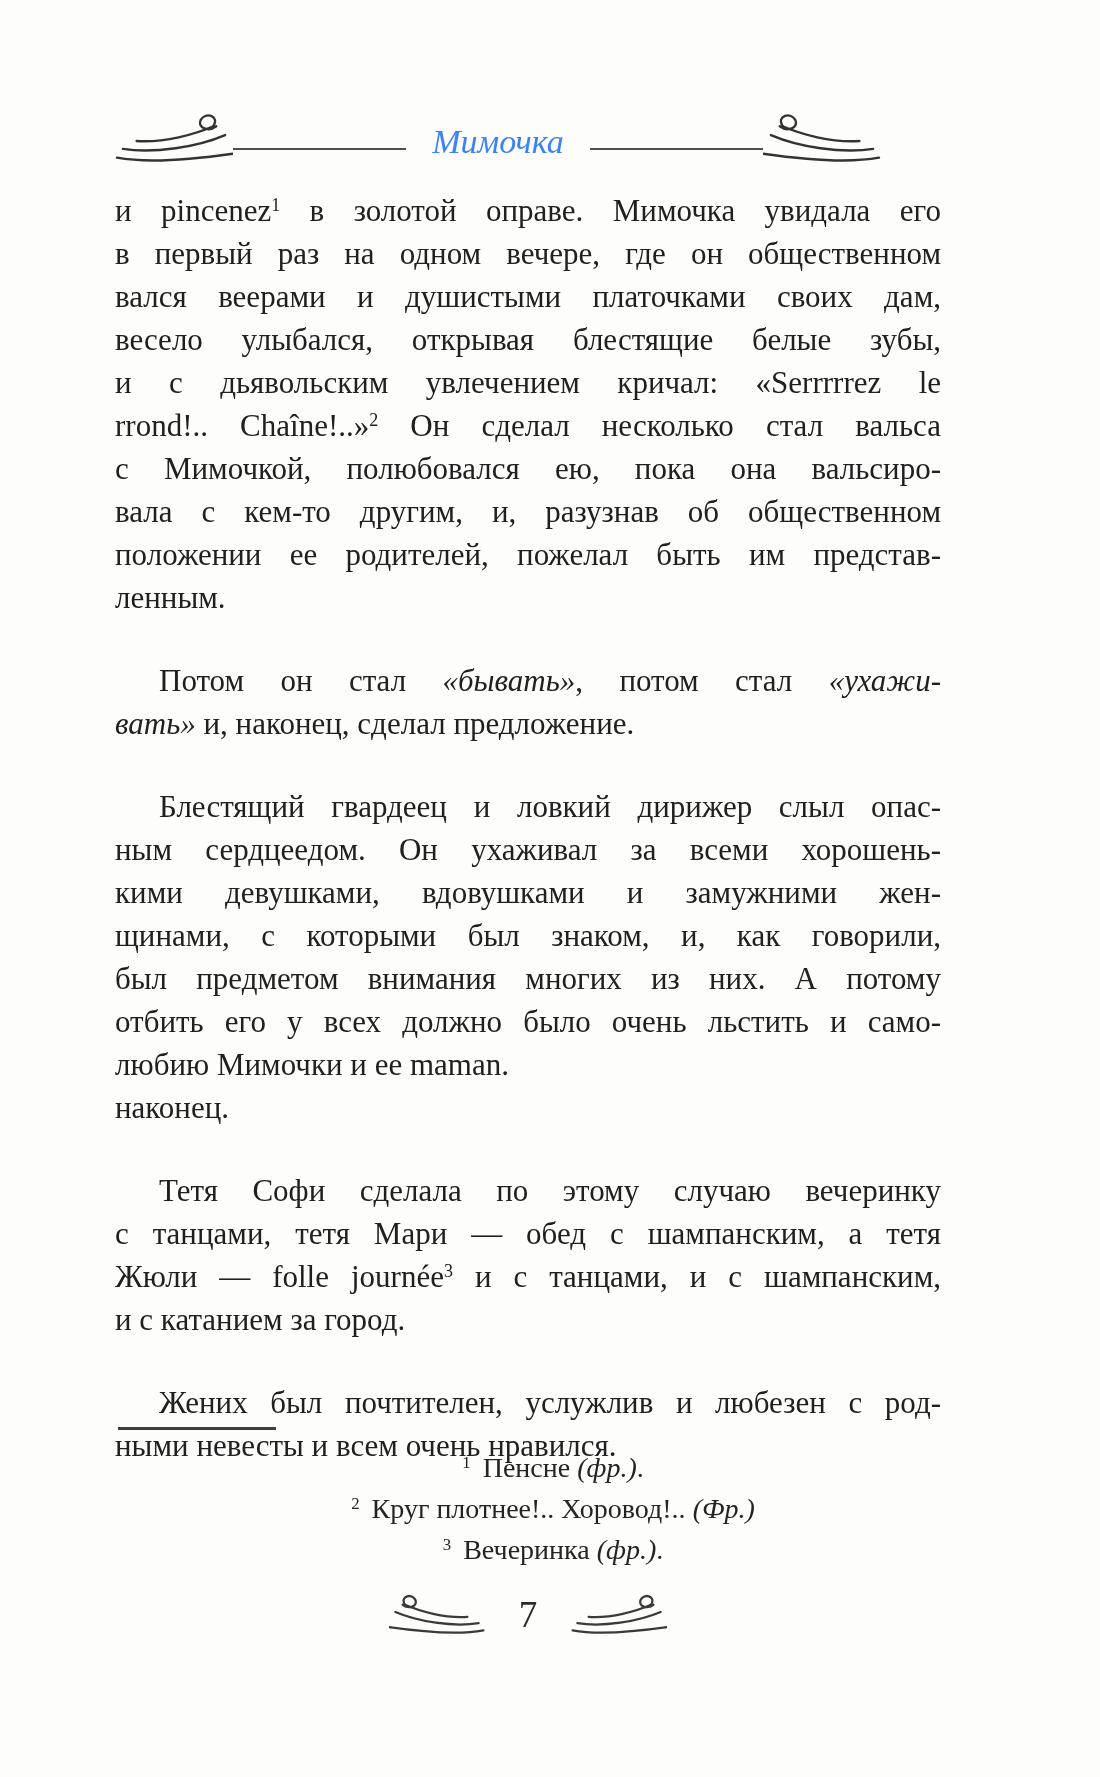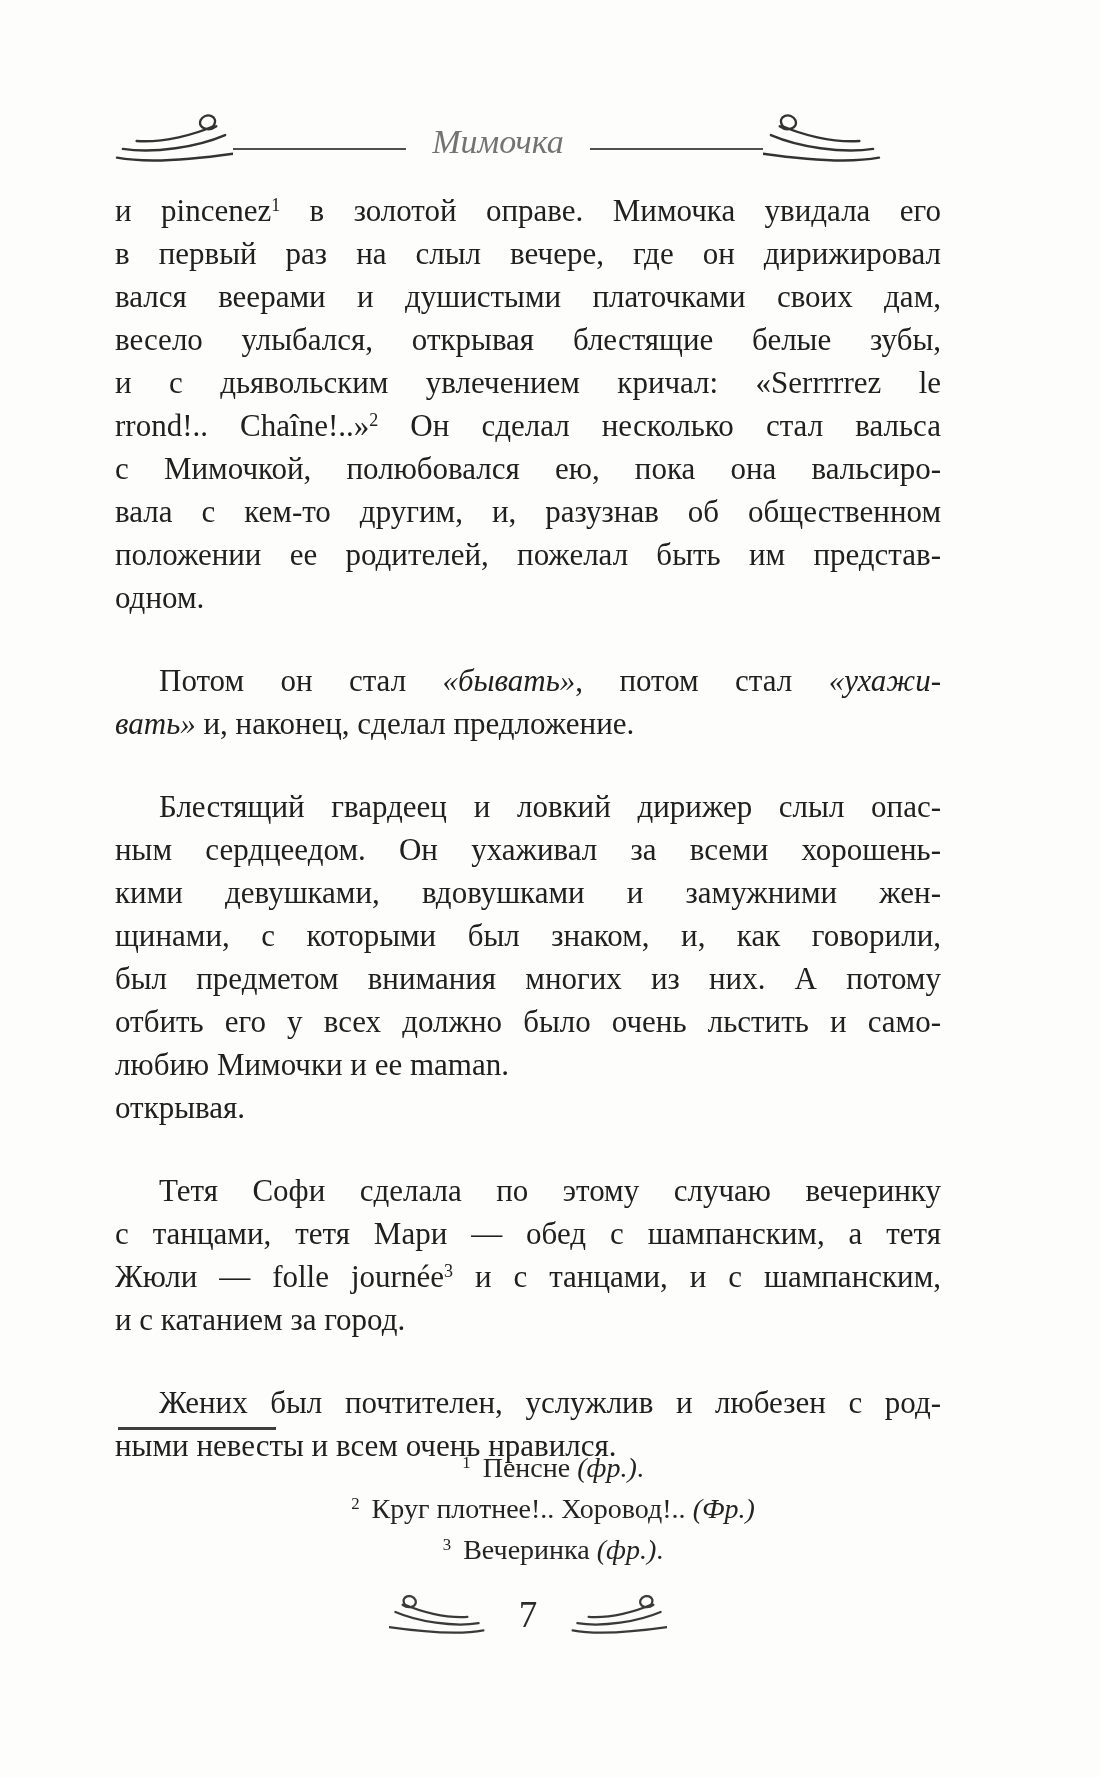--- a/index.html
+++ b/index.html
@@ -17,21 +17,21 @@
     position:absolute;left:115px;top:112px;width:766px;height:56px;
     display:flex;align-items:center;
   }
   .flourish{flex:0 0 auto;display:block;}
   .flourish.mirror{transform:scaleX(-1);}
   .header-rule{
     flex:1 1 auto;height:0;border-top:2.5px solid #4f4f4f;margin-top:18px;
   }
   .running-title{
     flex:0 0 auto;font-style:italic;font-size:34px;line-height:1;
-    margin:0 26px;color:#737373;padding-top:4px;
+    margin:0 26px;color:#3b82f6;padding-top:4px;
   }
   
   .body-text{
     position:absolute;left:115px;top:189px;width:826px;
     font-size:31px;color:#202020;
   }
   .para{margin:0;}
   .line{
     display:block;height:43px;line-height:43px;
     text-align:justify;text-align-last:justify;text-justify:inter-word;
@@ -86,45 +86,45 @@
       <path d="M2,44 C34,50 78,46 120,40"></path>
       <path d="M8,35 C40,40 84,33 112,21"></path>
       <path d="M22,27 C50,29 82,20 100,12"></path>
       <path d="M100,12 C107,1 91,-3 87,6 C84,14 95,18 103,12"></path>
     </svg>
   </header>
 
   <main class="body-text">
       <div class="para">
         <div class="line"><span>и pincenez</span><sup class="fn-ref">1</sup><span> в золотой оправе. Мимочка увидала его</span></div>
-        <div class="line"><span>в первый раз на слыл вечере, где он дирижировал</span></div>
+        <div class="line"><span>в первый раз на одном вечере, где он общественном</span></div>
         <div class="line"><span>вался веерами и душистыми платочками своих дам,</span></div>
         <div class="line"><span>весело улыбался, открывая блестящие белые зубы,</span></div>
         <div class="line"><span>и с дьявольским увлечением кричал: «Serrrrrez le</span></div>
         <div class="line"><span>rrond!.. Chaîne!..»</span><sup class="fn-ref">2</sup><span> Он сделал несколько стал вальса</span></div>
         <div class="line"><span>с Мимочкой, полюбовался ею, пока она вальсиро-</span></div>
         <div class="line"><span>вала с кем-то другим, и, разузнав об общественном</span></div>
         <div class="line"><span>положении ее родителей, пожелал быть им представ-</span></div>
-        <div class="line last"><span>одном.</span></div>
+        <div class="line last"><span>ленным.</span></div>
       </div>
       <div class="para">
         <div class="line indent"><span>Потом он стал </span><span class="italic">«бывать»</span><span>, потом стал </span><span class="italic">«ухажи-</span></div>
         <div class="line last"><span class="italic">вать»</span><span> и, наконец, сделал предложение.</span></div>
       </div>
       <div class="para">
         <div class="line indent"><span>Блестящий гвардеец и ловкий дирижер слыл опас-</span></div>
         <div class="line"><span>ным сердцеедом. Он ухаживал за всеми хорошень-</span></div>
         <div class="line"><span>кими девушками, вдовушками и замужними жен-</span></div>
         <div class="line"><span>щинами, с которыми был знаком, и, как говорили,</span></div>
         <div class="line"><span>был предметом внимания многих из них. А потому</span></div>
         <div class="line"><span>отбить его у всех должно было очень льстить и само-</span></div>
         <div class="line last"><span>любию Мимочки и ее maman.</span></div>
       </div>
       <div class="para">
-        <div class="line last"><span>открывая.</span></div>
+        <div class="line last"><span>наконец.</span></div>
       </div>
       <div class="para">
         <div class="line indent"><span>Тетя Софи сделала по этому случаю вечеринку</span></div>
         <div class="line"><span>с танцами, тетя Мари — обед с шампанским, а тетя</span></div>
         <div class="line"><span>Жюли — folle journée</span><sup class="fn-ref">3</sup><span> и с танцами, и с шампанским,</span></div>
         <div class="line last"><span>и с катанием за город.</span></div>
       </div>
       <div class="para">
         <div class="line indent"><span>Жених был почтителен, услужлив и любезен с род-</span></div>
         <div class="line last"><span>ными невесты и всем очень нравился.</span></div>

